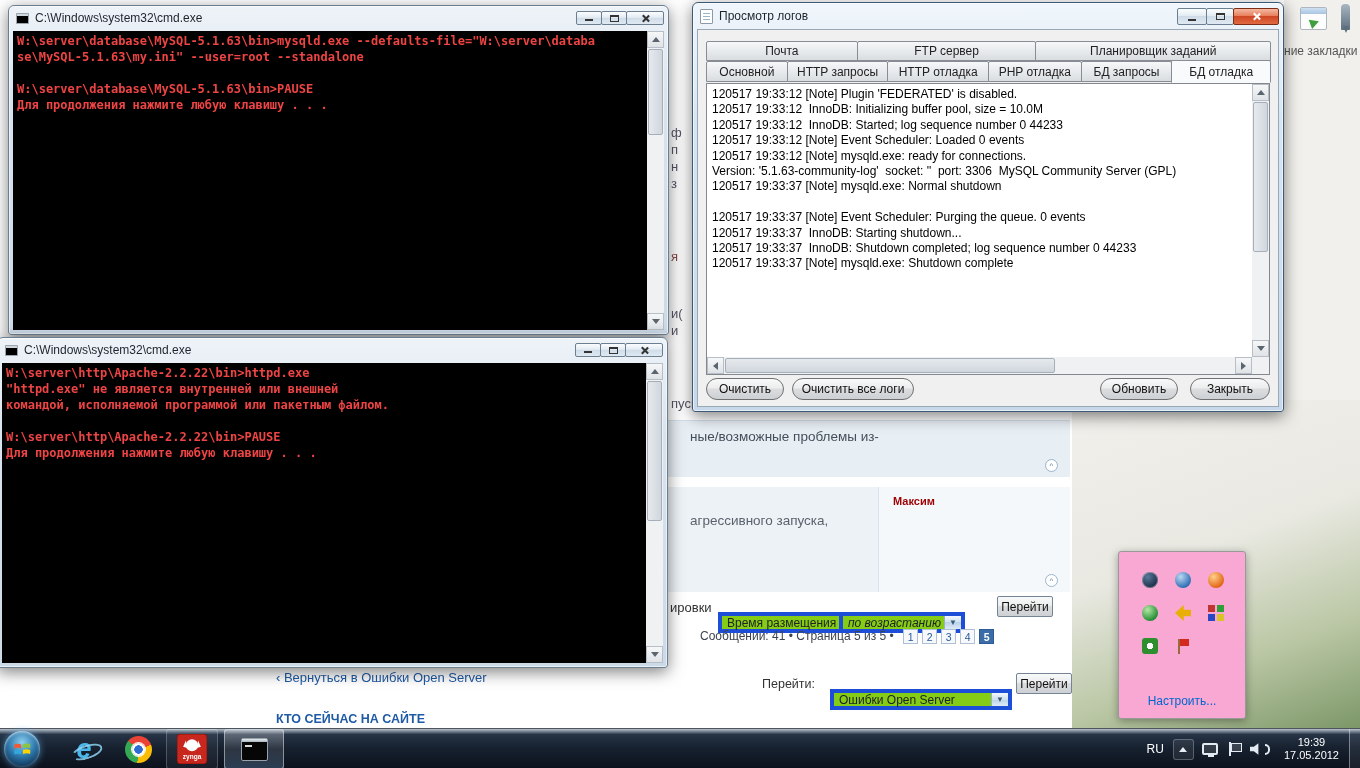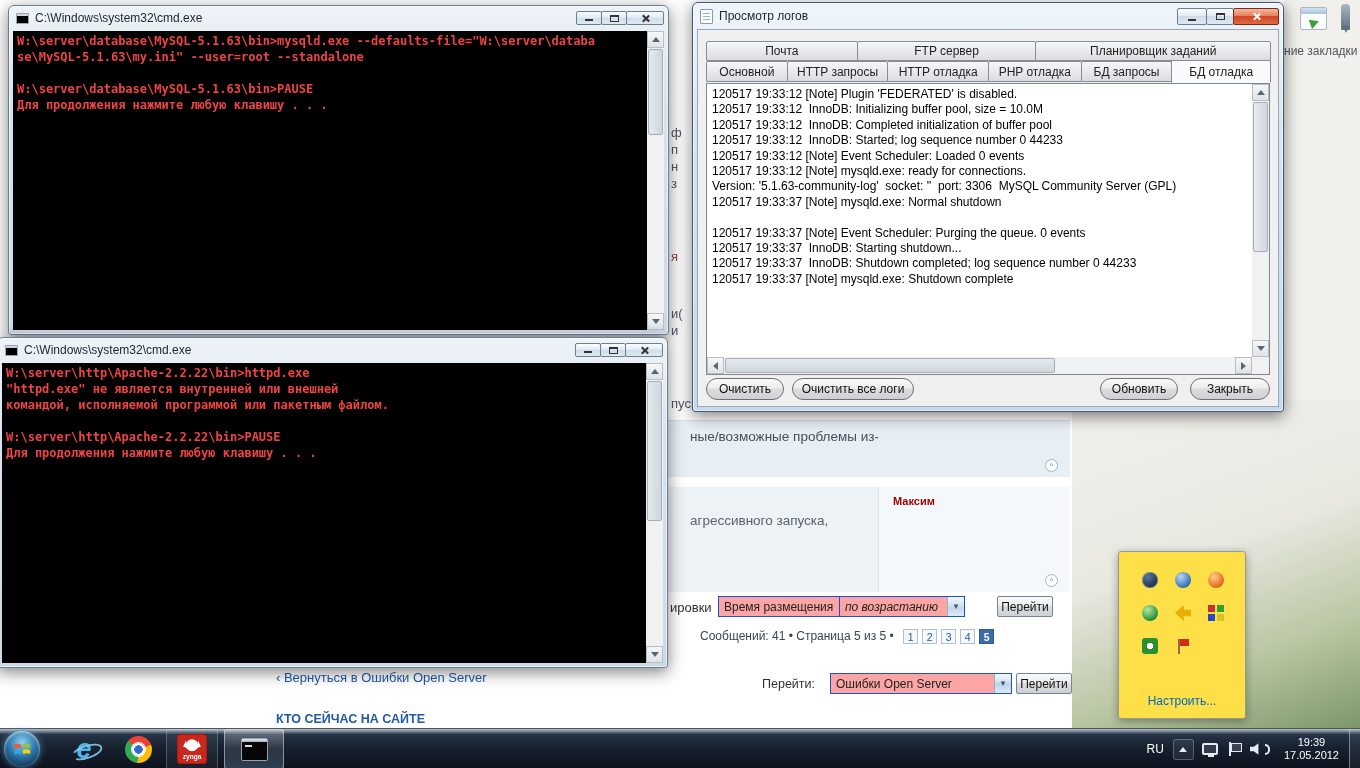--- a/index.html
+++ b/index.html
@@ -33,21 +33,21 @@
   .band2 { top:487px; height:105px; background:#edf2f7; }
   .author-col { position:absolute; right:0; top:0; width:192px; height:100%; background:rgba(255,255,255,.45); border-left:1px solid #dbe4ee; }
   .band-arrow { position:absolute; right:12px; bottom:5px; width:13px; height:13px; border-radius:50%;
     border:1px solid #9ab4cc; background:#fff; color:#5a7a9a; font-size:8px; line-height:11px; text-align:center; }
   .band-arrow::before { content:"^"; }
   .band1-text { position:absolute; left:690px; top:429px; font-size:13.5px; color:#444f5a; }
   .post-author { position:absolute; left:893px; top:495px; font-size:11px; font-weight:bold; color:#9e0000; }
   .band2-text { position:absolute; left:690px; top:513px; font-size:13.5px; color:#5a626b; }
 
   .sort-frag { position:absolute; left:670px; top:600px; font-size:13px; color:#333; }
-  .select { position:absolute; height:21px; border:1px solid #1d4ed8; background:#fca5a5; display:flex; align-items:center; font-size:12px; color:#222; }
+  .select { position:absolute; height:21px; border:4px solid #1d4ed8; background:#84cc16; display:flex; align-items:center; font-size:12px; color:#222;margin-top:16px; }
   .sel-val { flex:1; padding:0 5px; white-space:nowrap; overflow:hidden; }
   .sel-btn { width:17px; height:100%; border-left:1px solid #9ab0c6; display:flex; align-items:center; justify-content:center;
     background:linear-gradient(#f2f7fb,#cfe0ef 50%,#bcd2e8 50%,#ddeaf6); font-size:8px; color:#3a5a7a; }
   .sel-sortfield { left:718px; top:596px; width:142px; }
   .sel-sortdir   { left:839px; top:596px; width:126px;font-style:italic; }
   .sel-jump      { left:830px; top:673px; width:182px; }
 
   .wbtn { position:absolute; border:1px solid #758596; border-radius:2px; font-family:inherit; font-size:12px; color:#111;
     background:linear-gradient(#f8f9fa,#eceded 45%,#dcdddf 50%,#cdd0d4); display:flex; align-items:center; justify-content:center; }
   .sort-go { left:997px; top:596px; width:56px; height:21px; }
@@ -139,21 +139,21 @@
     background:linear-gradient(#e6eaee,#cfd6dd); }
   .scorner { position:absolute; right:0; bottom:0; width:17px; height:17px; background:#f0f1f2; }
 
   .logwin .wbtn { height:22px; border-radius:11px; border-color:#707070; }
   .b-clear    { left:8px;  bottom:6px; width:78px; }
   .b-clearall { left:94px; bottom:6px; width:122px; }
   .b-refresh  { right:100px; bottom:6px; width:78px; }
   .b-close    { right:8px;  bottom:6px; width:80px; }
 
   
-  .tray-popup { position:absolute; left:1118px; top:551px; width:128px; height:168px; background:#fde047;
+  .tray-popup { position:absolute; left:1118px; top:551px; width:128px; height:168px; background:#f9a8d4;
     border:1px solid #999; border-radius:3px; box-shadow:0 2px 8px rgba(0,0,0,.35); z-index:8; }
   .tp-grid { position:absolute; left:14px; top:20px; width:100px; display:grid; grid-template-columns:repeat(3,1fr);
     row-gap:17px; justify-items:center; }
   .tpicon { width:16px; height:16px; display:block; position:relative; }
   .globe-network-icon { border-radius:50%; background:radial-gradient(circle at 35% 30%,#5a7a9a,#1a2a44 75%); box-shadow:inset 0 0 0 1px rgba(255,255,255,.3); }
   .globe-blue-icon    { border-radius:50%; background:radial-gradient(circle at 35% 30%,#bcd8f2,#2a6ab2 75%); }
   .ball-orange-icon   { border-radius:50%; background:radial-gradient(circle at 35% 30%,#ffd08a,#e06212 75%); }
   .globe-green-icon   { border-radius:50%; background:radial-gradient(circle at 35% 30%,#b4e8a4,#1f8a2f 75%); }
   .arrow-yellow-icon  { background:#e8b007; clip-path:polygon(0 50%,55% 0,55% 30%,100% 30%,100% 70%,55% 70%,55% 100%); }
   .color-squares-icon { background:
@@ -366,21 +366,20 @@
       </div>
       <div class="tabs tabs1">
         <div class="tab">Почта</div>
           <div class="tab">FTP сервер</div>
           <div class="tab">Планировщик заданий</div>
       </div>
       <div class="logbox">
         <div class="logtext">
           <div class="lline">120517 19:33:12 [Note] Plugin 'FEDERATED' is disabled.</div>
             <div class="lline">120517 19:33:12  InnoDB: Initializing buffer pool, size = 10.0M</div>
-            <div class="lline">120517 19:33:12  InnoDB: Completed initialization of buffer pool</div>
             <div class="lline">120517 19:33:12  InnoDB: Started; log sequence number 0 44233</div>
             <div class="lline">120517 19:33:12 [Note] Event Scheduler: Loaded 0 events</div>
             <div class="lline">120517 19:33:12 [Note] mysqld.exe: ready for connections.</div>
             <div class="lline">Version: '5.1.63-community-log'  socket: ''  port: 3306  MySQL Community Server (GPL)</div>
             <div class="lline">120517 19:33:37 [Note] mysqld.exe: Normal shutdown</div>
             <div class="lline"></div>
             <div class="lline">120517 19:33:37 [Note] Event Scheduler: Purging the queue. 0 events</div>
             <div class="lline">120517 19:33:37  InnoDB: Starting shutdown...</div>
             <div class="lline">120517 19:33:37  InnoDB: Shutdown completed; log sequence number 0 44233</div>
             <div class="lline">120517 19:33:37 [Note] mysqld.exe: Shutdown complete</div>

